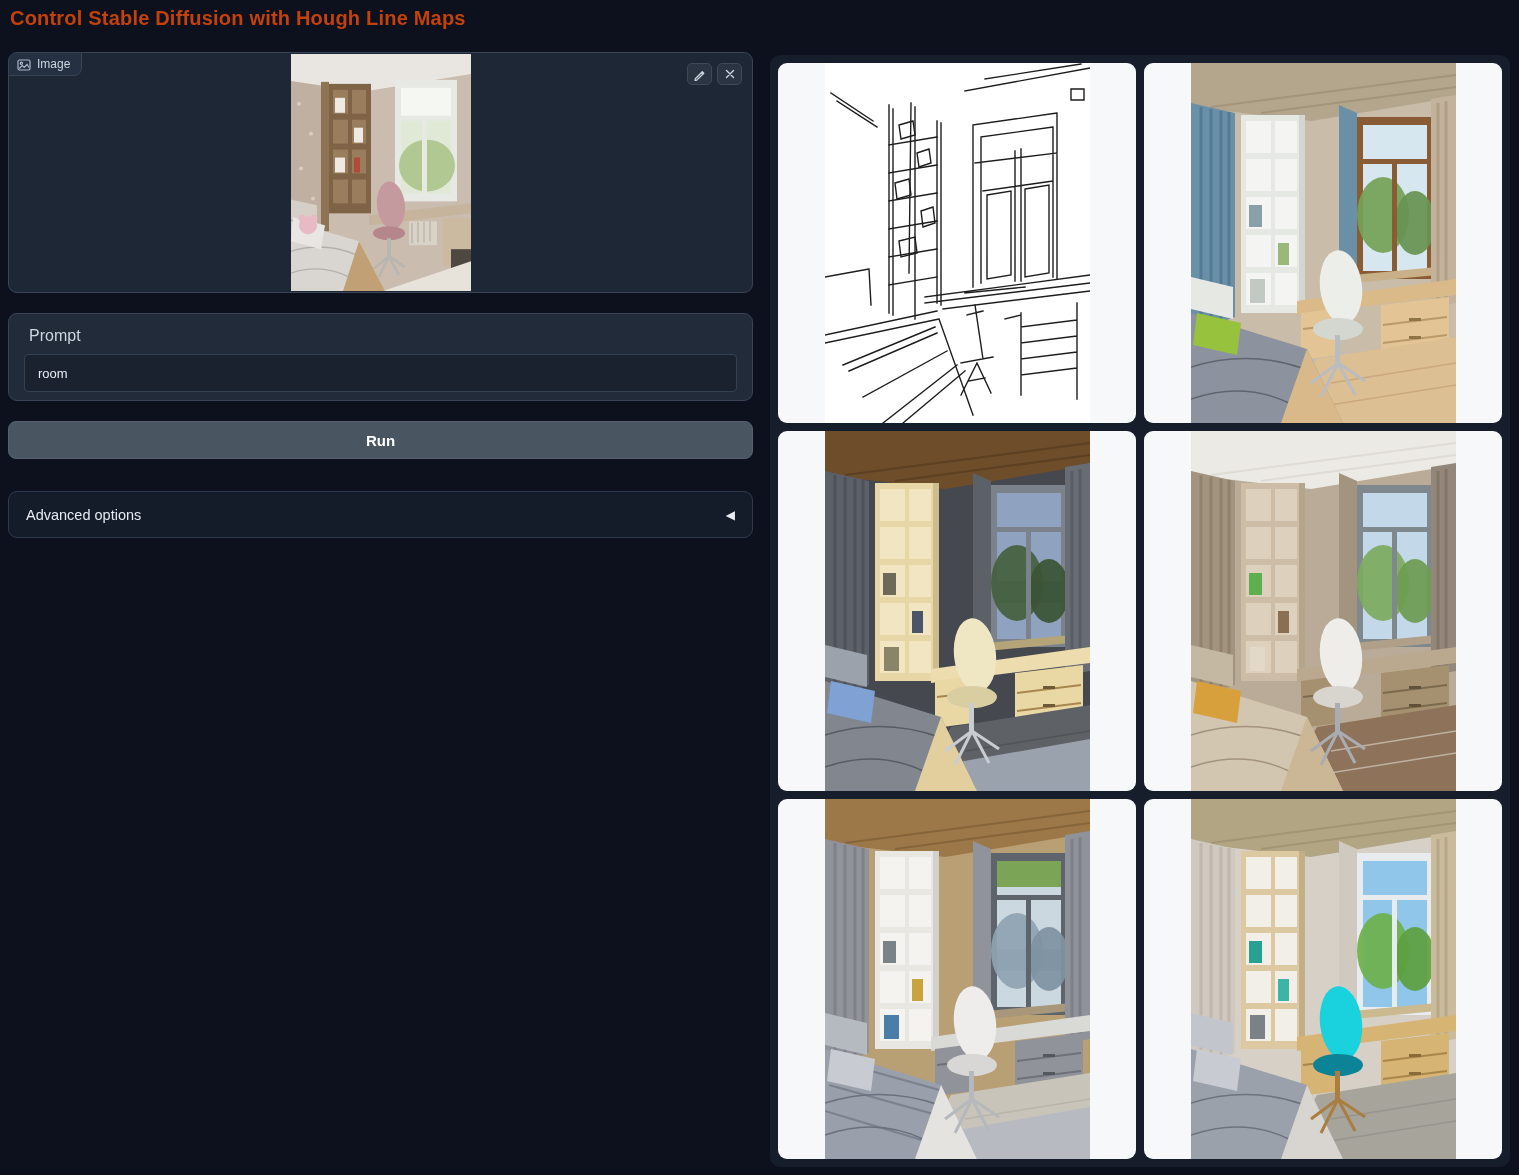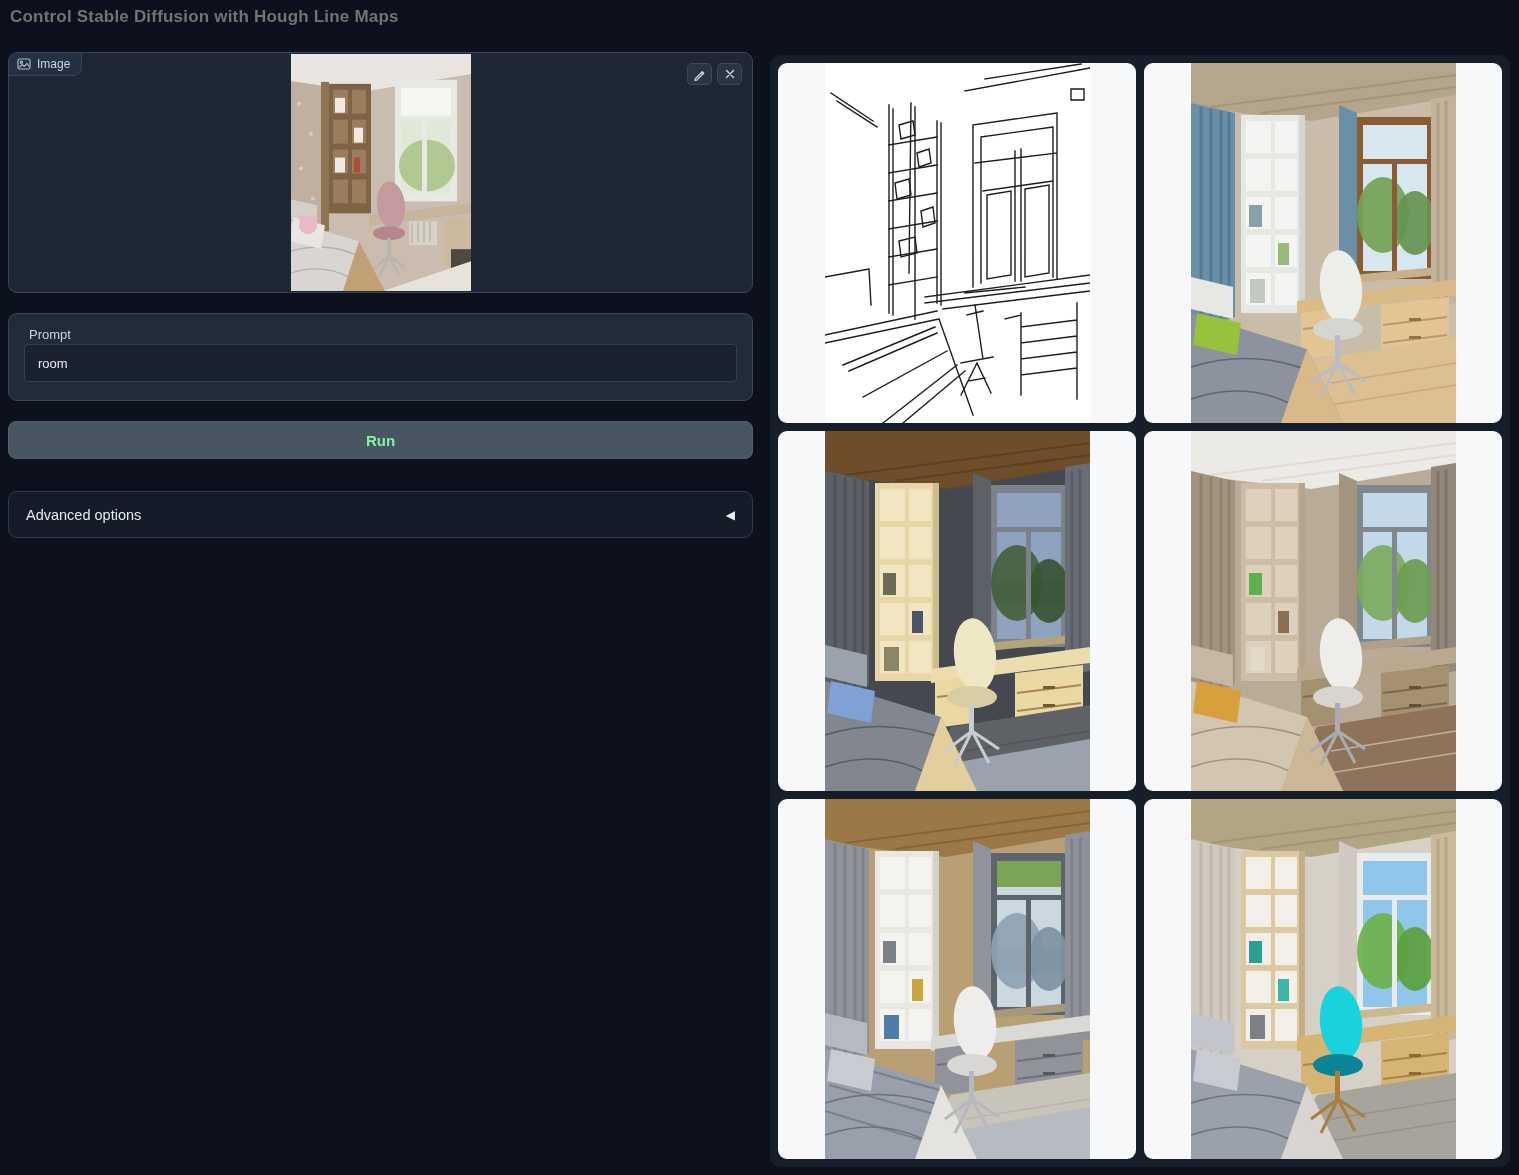--- a/index.html
+++ b/index.html
@@ -2,46 +2,46 @@
 <html style="--page-bg: #0c111d; --panel-bg: #212b3a; --panel-border: #3a4456; --input-bg: #1a2230; --button-bg: #4a5562; --card-bg: #f7f8fa; --text: #e8ecf2; --muted-text: #cdd5e0; --accent-chair: #1ad2de;"><head>
 <meta charset="utf-8">
 <style>
   html,body{margin:0;padding:0;}
   body{
     width:1519px;height:1175px;position:relative;overflow:hidden;
     background:var(--page-bg,#0c111d);
     color:var(--text,#e8ecf2);
     font-family:"Liberation Sans",sans-serif;
   }
-  .page-title{position:absolute;left:10px;top:7px;font-size:17px;font-weight:700;letter-spacing:.2px;color:#737373;margin:0;}
+  .page-title{position:absolute;left:10px;top:7px;font-size:20px;font-weight:700;letter-spacing:.2px;color:#c2410c;margin:0;}
 
   
   .left-col{position:absolute;left:8px;top:52px;width:745px;}
   .panel{background:var(--panel-bg,#212b3a);border:1px solid var(--panel-border,#3a4456);border-radius:9px;box-sizing:border-box;}
 
   .image-panel{position:relative;height:241px;display:flex;justify-content:center;align-items:center;overflow:hidden;background:#1d2735;}
   .uploaded-image{width:180px;height:237px;}
   .uploaded-image svg{display:block;width:100%;height:100%;}
-  .image-chip{position:absolute;left:-1px;top:-1px;display:flex;align-items:center;gap:6px;
+  .image-chip{position:absolute;left:-1px;top:-1px;display:flex;align-items:flex-end;gap:6px;
     padding:4px 11px 4px 8px;background:#253043;border:1px solid var(--panel-border,#3a4456);
     border-radius:9px 0 8px 0;font-size:12px;color:var(--muted-text,#cdd5e0);z-index:3;}
   .image-chip svg{stroke:#aeb8c6;fill:none;stroke-width:1.2;}
   .corner-buttons{position:absolute;top:10px;right:10px;display:flex;gap:5px;z-index:3;}
   .icon-btn{width:25px;height:22px;background:#2b3443;border:1px solid #3d4858;border-radius:5px;
     display:flex;align-items:center;justify-content:center;cursor:pointer;padding:0;}
   .icon-btn svg{stroke:#cdd5e0;fill:none;stroke-width:1.4;stroke-linecap:round;stroke-linejoin:round;}
 
   .prompt-panel{margin-top:20px;height:88px;padding:12px 15px;}
-  .prompt-label{display:block;font-size:13px;color:var(--muted-text,#cdd5e0);margin:1px 0 2px 5px;}
+  .prompt-label{display:block;font-size:16px;color:var(--muted-text,#cdd5e0);margin:1px 0 9px 5px;}
   .prompt-input{width:100%;height:38px;box-sizing:border-box;background:var(--input-bg,#1a2230);
     border:1px solid #33405280;border:1px solid #334052;border-radius:4px;color:#e8ecf2;font-size:13px;
     padding:0 13px;font-family:"Liberation Sans",sans-serif;outline:none;}
 
   .run-button{margin-top:20px;width:100%;height:38px;background:var(--button-bg,#4a5562);
-    border:1px solid #566170;border-radius:8px;color:#86efac;font-weight:700;font-size:15px;
+    border:1px solid #566170;border-radius:8px;color:#ffffff;font-weight:700;font-size:15px;
     font-family:"Liberation Sans",sans-serif;cursor:pointer;}
 
   .accordion{margin-top:32px;height:47px;background:#141c2a;border:1px solid #33405280;border:1px solid #2f3a4c;
     border-radius:9px;display:flex;align-items:center;justify-content:space-between;
     padding:0 17px;cursor:pointer;box-sizing:border-box;}
   .accordion-label{font-size:14.5px;color:#e8ecf2;}
   .accordion-arrow{font-size:12px;color:#e8ecf2;}
 
   
   .gallery{position:absolute;left:770px;top:55px;width:740px;height:1112px;background:#161d2b;

